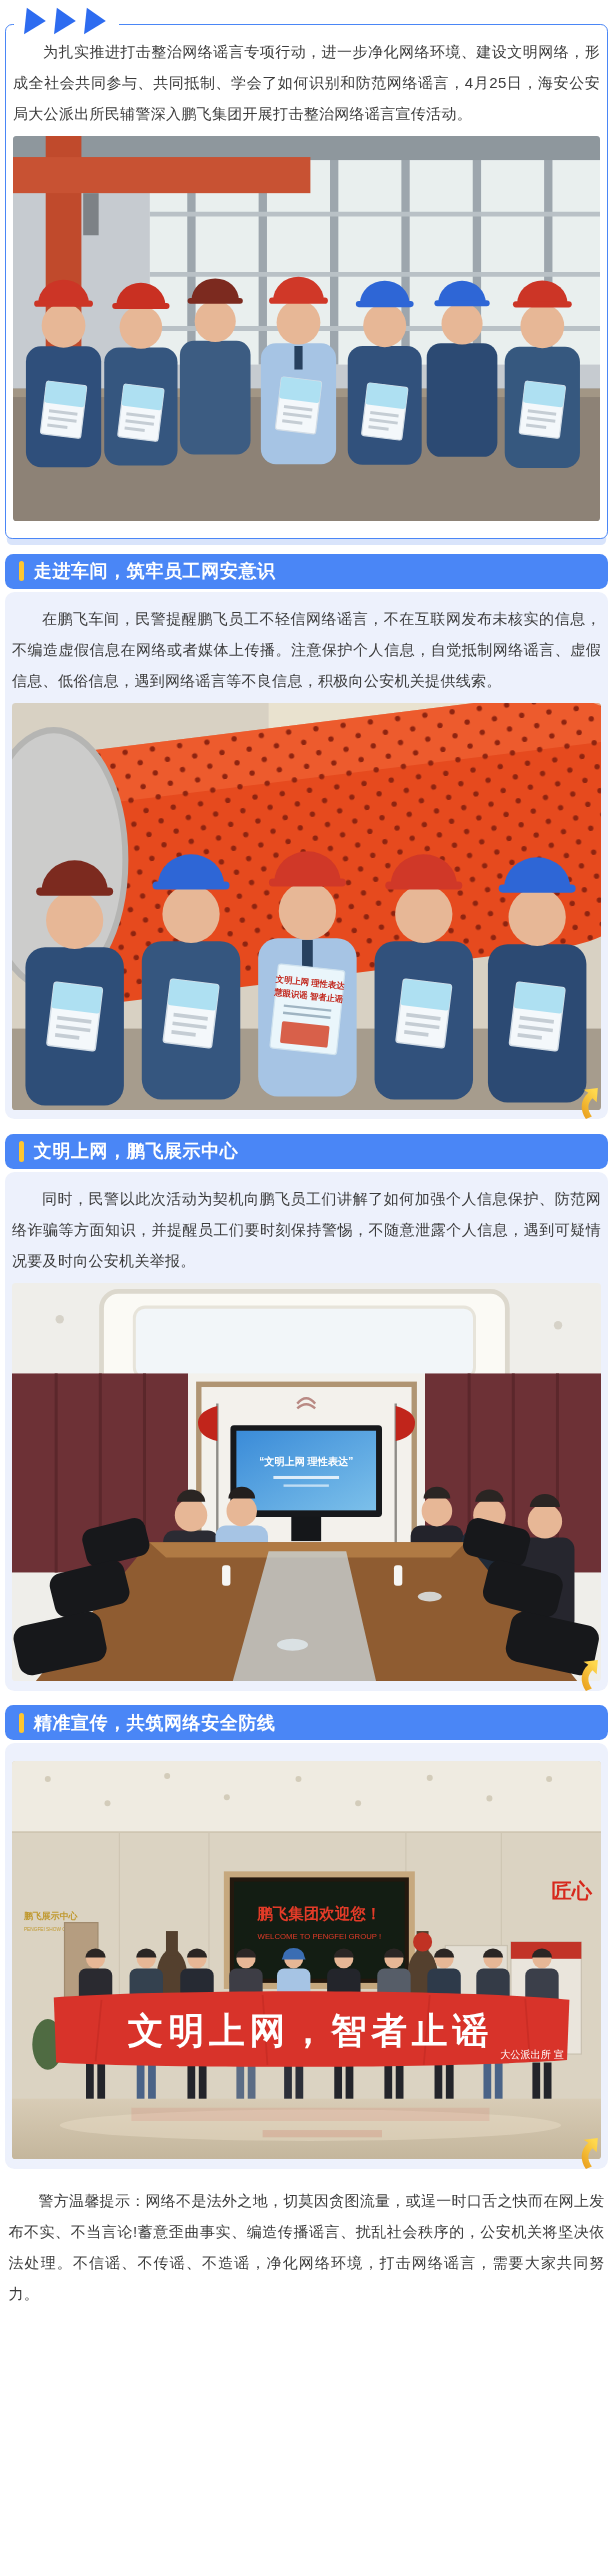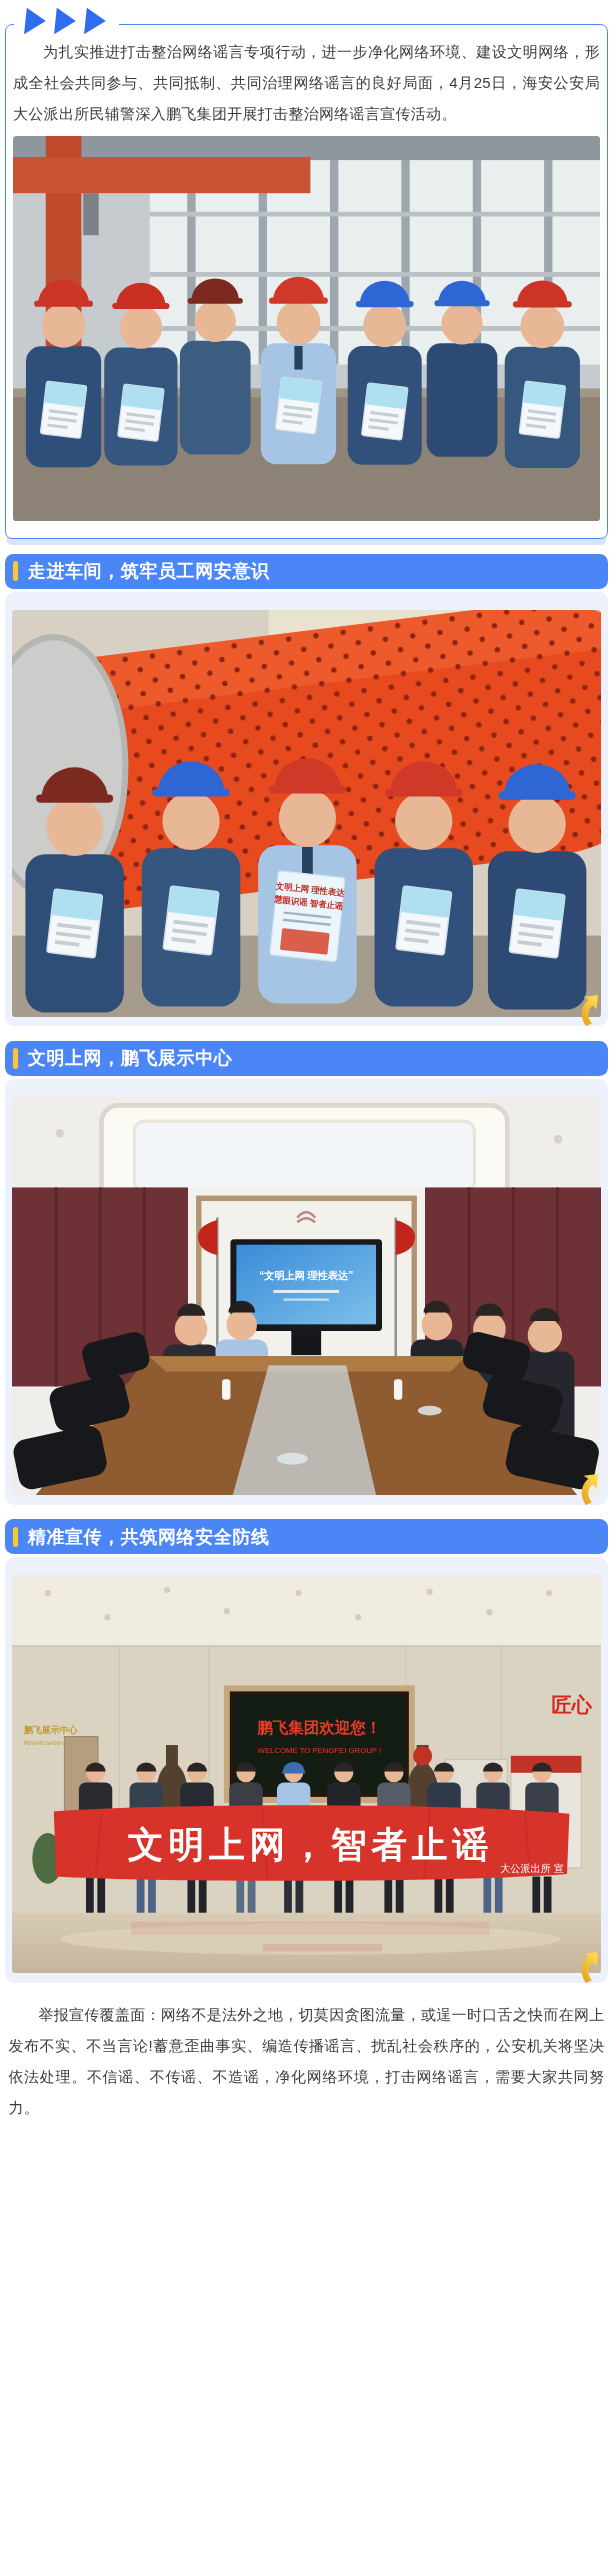--- a/index.html
+++ b/index.html
@@ -34,21 +34,21 @@
     padding:0 7.2px;
     line-height:0;
   }
   
   .sec-header{
     margin:14.5px 4.8px 0;
     height:35px;
     background:#4a86f6;
     border-radius:8.4px;
     display:flex;align-items:center;gap:9.6px;
-    padding-left:8px;
+    padding-left:14px;
   }
   .accent-bar{width:5.4px;height:20.5px;border-radius:2.7px;background:#ffc62e;}
   .sec-title{color:#fff;font-size:18px;font-weight:bold;letter-spacing:0.6px;}
   
   .panel{
     margin:3px 4.8px 0;
     background:#edf1fc;
     border-radius:9.6px;
     padding:11px 7.2px 9.6px;
     position:relative;
@@ -116,21 +116,21 @@
 <div class="hero">
   <div class="arrows">
     <svg width="90" height="30" viewBox="0 0 150 50">
       <g fill="#2e6cf0" transform="skewX(-6)">
         <polygon points="10,3 10,47 44,25"></polygon>
         <polygon points="60,3 60,47 94,25"></polygon>
         <polygon points="110,3 110,47 144,25"></polygon>
       </g>
     </svg>
   </div>
-  <p class="body-text">为扎实推进打击整治网络谣言专项行动，进一步净化网络环境、建设文明网络，形成全社会共同参与、共同抵制、共同治理网络谣言的良好局面，4月25日，海安公安局大公派出所民辅警深入鹏飞集团开展打击整治网络谣言宣传活动。</p>
+  <p class="body-text">为扎实推进打击整治网络谣言专项行动，进一步净化网络环境、建设文明网络，形成全社会共同参与、共同抵制、学会了如何识别和防范网络谣言，4月25日，海安公安局大公派出所民辅警深入鹏飞集团开展打击整治网络谣言宣传活动。</p>
 
   <svg class="photo" height="385" viewBox="0 0 987 640" preserveAspectRatio="none" role="img">
     <rect width="987" height="640" fill="#c6cbd0"></rect>
     <rect x="230" y="40" width="757" height="340" fill="#e9efee"></rect>
     <g stroke="#9da6ad" stroke-width="14">
       <line x1="300" y1="40" x2="300" y2="380"></line>
         <line x1="420" y1="40" x2="420" y2="380"></line>
       <line x1="540" y1="40" x2="540" y2="380"></line>
         <line x1="660" y1="40" x2="660" y2="380"></line>
       <line x1="780" y1="40" x2="780" y2="380"></line>
@@ -184,20 +184,21 @@
       <use href="#flyerW" transform="translate(890,455)"></use>
     </g>
   </svg>
 </div>
 
 <div class="sec-header">
   <span class="accent-bar"></span>
   <span class="sec-title">走进车间，筑牢员工网安意识</span>
 </div>
 <div class="panel">
+  <p class="body-text">在鹏飞车间，民警提醒鹏飞员工不轻信网络谣言，不在互联网发布未核实的信息，不编造虚假信息在网络或者媒体上传播。注意保护个人信息，自觉抵制网络谣言、虚假信息、低俗信息，遇到网络谣言等不良信息，积极向公安机关提供线索。</p>
 
   <svg class="photo" height="407" viewBox="0 0 987 675" preserveAspectRatio="none" role="img">
     <rect width="987" height="675" fill="#d8d1c3"></rect>
     <rect x="430" y="0" width="557" height="200" fill="#e9e2cf"></rect>
     <g stroke="#c2ae79" stroke-width="4">
       <line x1="430" y1="185" x2="987" y2="55"></line>
       <line x1="430" y1="125" x2="987" y2="5"></line>
       <line x1="520" y1="160" x2="520" y2="102"></line>
         <line x1="610" y1="140" x2="610" y2="84"></line>
       <line x1="700" y1="120" x2="700" y2="64"></line>
@@ -261,20 +262,21 @@
       <path d="M14 52 C 4 38 4 20 18 8 L10 3 L34 0 L32 24 L25 17 C 16 26 16 36 24 48 Z" fill="url(#goldGrad)"></path>
     </svg>
   </span>
 </div>
 
 <div class="sec-header">
   <span class="accent-bar"></span>
   <span class="sec-title">文明上网，鹏飞展示中心</span>
 </div>
 <div class="panel">
+  <p class="body-text">同时，民警以此次活动为契机向鹏飞员工们讲解了如何加强个人信息保护、防范网络诈骗等方面知识，并提醒员工们要时刻保持警惕，不随意泄露个人信息，遇到可疑情况要及时向公安机关举报。</p>
 
   <svg class="photo" height="398" viewBox="0 0 987 660" preserveAspectRatio="none" role="img">
     <rect width="987" height="660" fill="#efeeea"></rect>
     <rect x="150" y="14" width="680" height="170" rx="28" fill="#fbfaf5" stroke="#dcd8cd" stroke-width="8"></rect>
     <rect x="205" y="40" width="570" height="118" rx="18" fill="#f2f6f9" stroke="#e7e4da" stroke-width="5"></rect>
     <circle cx="80" cy="60" r="7" fill="#d6d2c8"></circle>
       <circle cx="915" cy="70" r="7" fill="#d6d2c8"></circle>
     <circle cx="60" cy="160" r="7" fill="#d6d2c8"></circle>
       <circle cx="930" cy="170" r="7" fill="#d6d2c8"></circle>
     <rect x="0" y="185" width="987" height="280" fill="#edebe6"></rect>
@@ -492,15 +494,15 @@
   </svg>
 
   <span class="swoosh">
     <svg width="25" height="31" viewBox="0 0 40 52">
       <path d="M14 52 C 4 38 4 20 18 8 L10 3 L34 0 L32 24 L25 17 C 16 26 16 36 24 48 Z" fill="url(#goldGrad)"></path>
     </svg>
   </span>
 </div>
 
 <div class="outro">
-  <p class="body-text">举报宣传覆盖面：网络不是法外之地，切莫因贪图流量，或逞一时口舌之快而在网上发布不实、不当言论!蓄意歪曲事实、编造传播谣言、扰乱社会秩序的，公安机关将坚决依法处理。不信谣、不传谣、不造谣，净化网络环境，打击网络谣言，需要大家共同努力。</p>
+  <p class="body-text">警方温馨提示：网络不是法外之地，切莫因贪图流量，或逞一时口舌之快而在网上发布不实、不当言论!蓄意歪曲事实、编造传播谣言、扰乱社会秩序的，公安机关将坚决依法处理。不信谣、不传谣、不造谣，净化网络环境，打击网络谣言，需要大家共同努力。</p>
 </div>
 
 
 </body></html>

